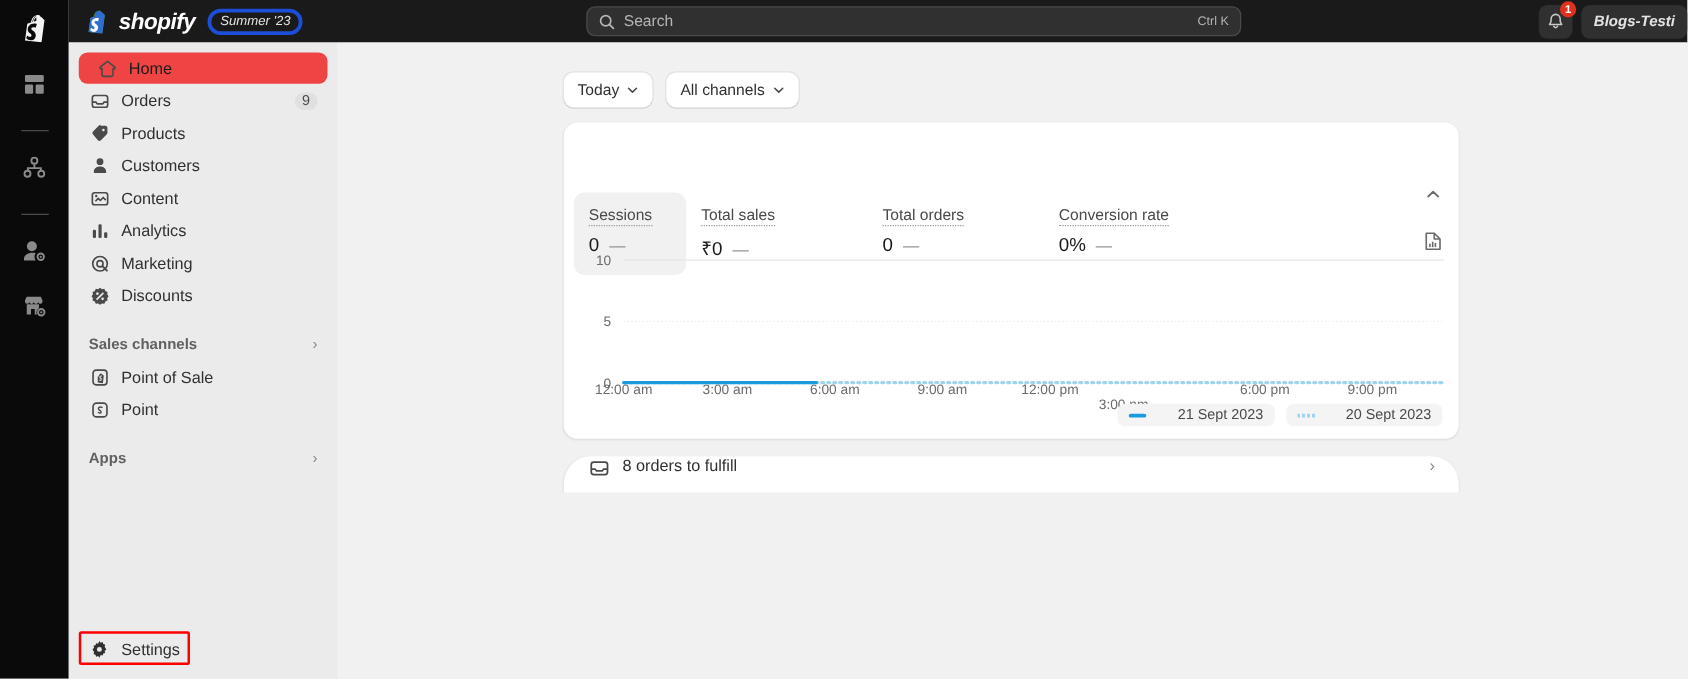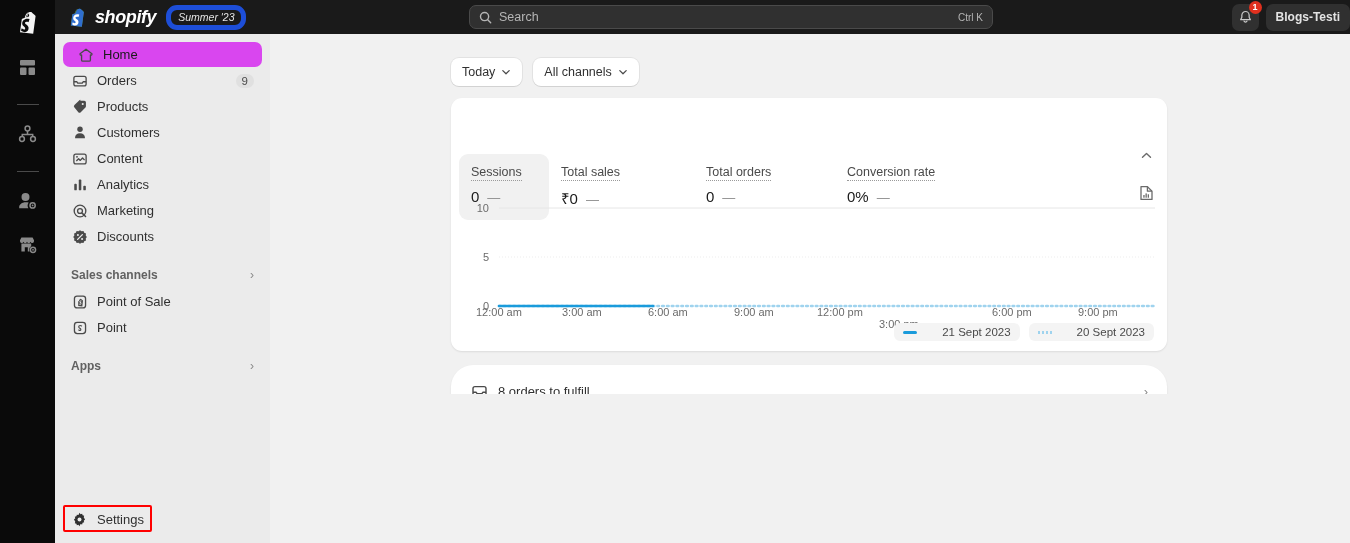--- a/index.html
+++ b/index.html
@@ -34,21 +34,21 @@
     background:#1a1a1a;
     display:flex; align-items:center;
   }
   .brand { display:flex; align-items:center; margin-left:13px; gap:8px; }
   .brand-bag { width:19px; height:20px; }
   .brand-word {
     color:#fff; font-size:18px; font-weight:bold; font-style:italic;
     letter-spacing:-.4px;
   }
   .brand-badge {
-    border:5px solid #1d4ed8; border-radius:11px;
+    border:3px solid #1d4ed8; border-radius:11px;
     color:#e3e3e3; font-size:10.5px; font-style:italic;
     padding:1px 7px 2px; margin-left:2px;
   }
   .searchbox {
     position:absolute; left:414px; top:5px; width:524px; height:24px;
     background:#303030; border:1px solid #4a4a4a; border-radius:7px;
     display:flex; align-items:center; padding:0 9px; cursor:text;
   }
   .search-ph { color:#b5b5b5; font-size:12.5px; margin-left:7px; flex:1; }
   .search-kbd { color:#b5b5b5; font-size:10px; }
@@ -63,32 +63,33 @@
     position:absolute; top:-3px; right:-3px; min-width:13px; height:13px;
     background:#e0301e; border-radius:7px; color:#fff;
     font-size:9px; font-weight:bold;
     display:flex; align-items:center; justify-content:center; padding:0 3px;
   }
   .user-chip {
     height:27px; background:#303030; border-radius:7px;
     display:flex; align-items:center; padding:0 10px;
     color:#e3e3e3; font-size:12px; font-weight:bold; cursor:pointer;
     white-space:nowrap;
+    font-style:italic;
   }
 
   
   .sidebar {
     position:absolute; left:55px; top:34px; width:215px; height:509px;
     background:#ebebeb; padding:8px 8px 0 8px;
   }
   .nav-item {
     display:flex; align-items:center; height:25px; border-radius:7px;
     padding:0 8px; margin-bottom:1px; cursor:pointer; position:relative;
   }
-  .nav-item.active { background:#d946ef;padding-left:14px; }
+  .nav-item.active { background:#ef4444;padding-left:14px; }
   .nav-ico { width:17px; height:17px; display:flex; align-items:center;
     justify-content:center; flex-shrink:0; }
   .nav-label { margin-left:9px; font-size:13px; color:#303030; flex:1; }
   .nav-item.active .nav-label { font-weight:500; color:#1a1a1a; }
   .nav-count {
     background:#e0e0e0; border-radius:7px; font-size:11.5px;
     color:#4a4a4a; padding:1px 6px; font-weight:500;
   }
   .nav-sec {
     display:flex; align-items:center; height:24px; padding:0 8px;
@@ -117,21 +118,21 @@
     box-shadow:0 1px 0 rgba(0,0,0,.07), 0 0 0 1px rgba(0,0,0,.06);
     display:flex; align-items:center; gap:6px; padding:0 11px;
     font-size:12.5px; color:#303030; cursor:pointer;
   }
 
   .card {
     position:absolute; left:181px; width:716px; background:#fff;
     border-radius:11px; box-shadow:0 1px 2px rgba(0,0,0,.09);
   }
   .card-metrics { top:64px; height:253px; }
-  .card-orders  { top:331px; height:52px; display:flex; align-items:center;
+  .card-orders  { top:331px; height:52px; display:flex; 
     padding:0 19px; cursor:pointer;border-radius:22px; }
   .card-partial { top:495px; height:48px; }
 
   
   .metrics { display:flex; padding:24px 8px 0 8px; position:relative;margin-top:32px; }
   .metric { padding:10px 12px 12px; border-radius:9px; flex:0 0 auto; }
   .metric.sel { background:#f1f1f1; }
   .metric-label {
     font-size:12.5px; color:#4a4a4a;
     border-bottom:1px dotted #9a9a9a; display:inline-block;

